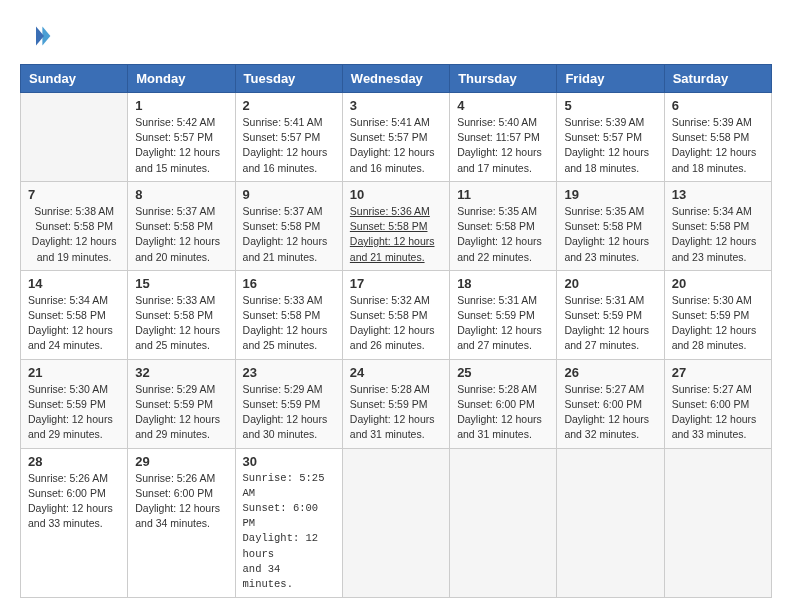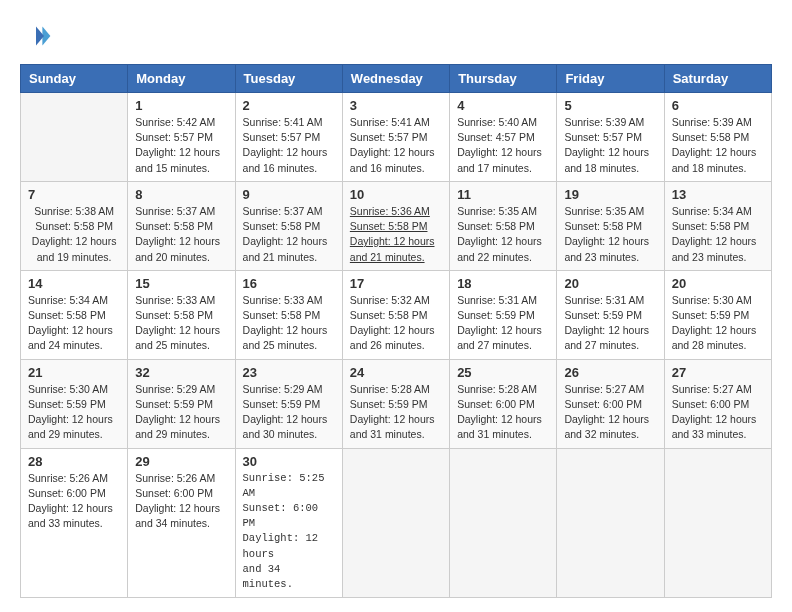--- a/index.html
+++ b/index.html
@@ -144,21 +144,21 @@
           <td>
             <span class="day-num">3</span>
             <div class="day-info" style="white-space: pre-line;">Sunrise: 5:41 AM
 Sunset: 5:57 PM
 Daylight: 12 hours
 and 16 minutes.</div>
           </td>
           <td>
             <span class="day-num">4</span>
             <div class="day-info" style="white-space: pre-line;">Sunrise: 5:40 AM
-Sunset: 4:57 PM
+Sunset: 11:57 PM
 Daylight: 12 hours
 and 17 minutes.</div>
           </td>
           <td>
             <span class="day-num">5</span>
             <div class="day-info" style="white-space: pre-line;">Sunrise: 5:39 AM
 Sunset: 5:57 PM
 Daylight: 12 hours
 and 18 minutes.</div>
           </td>

